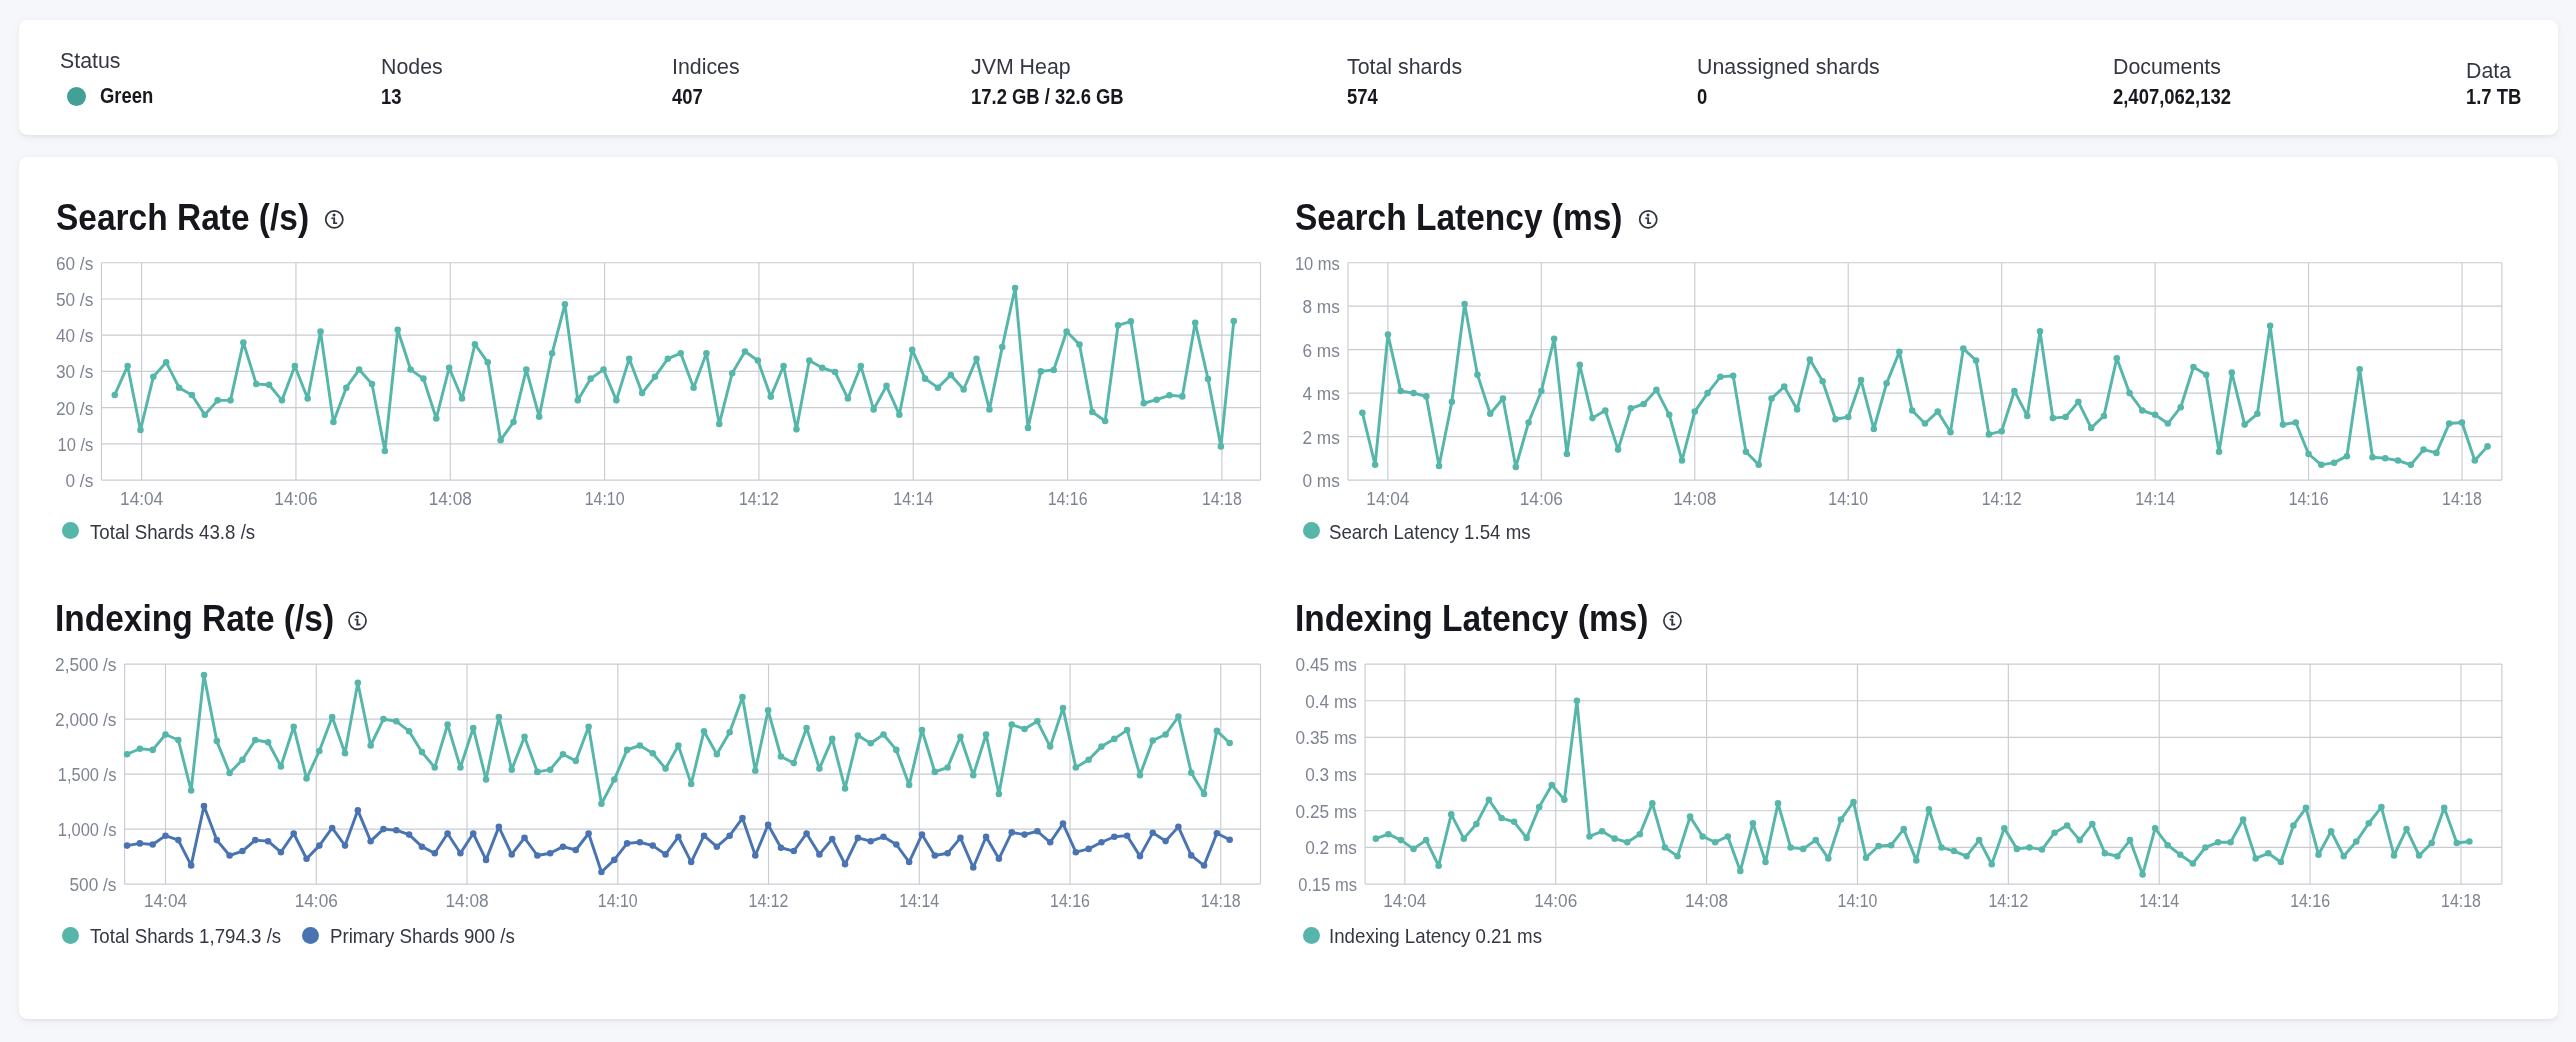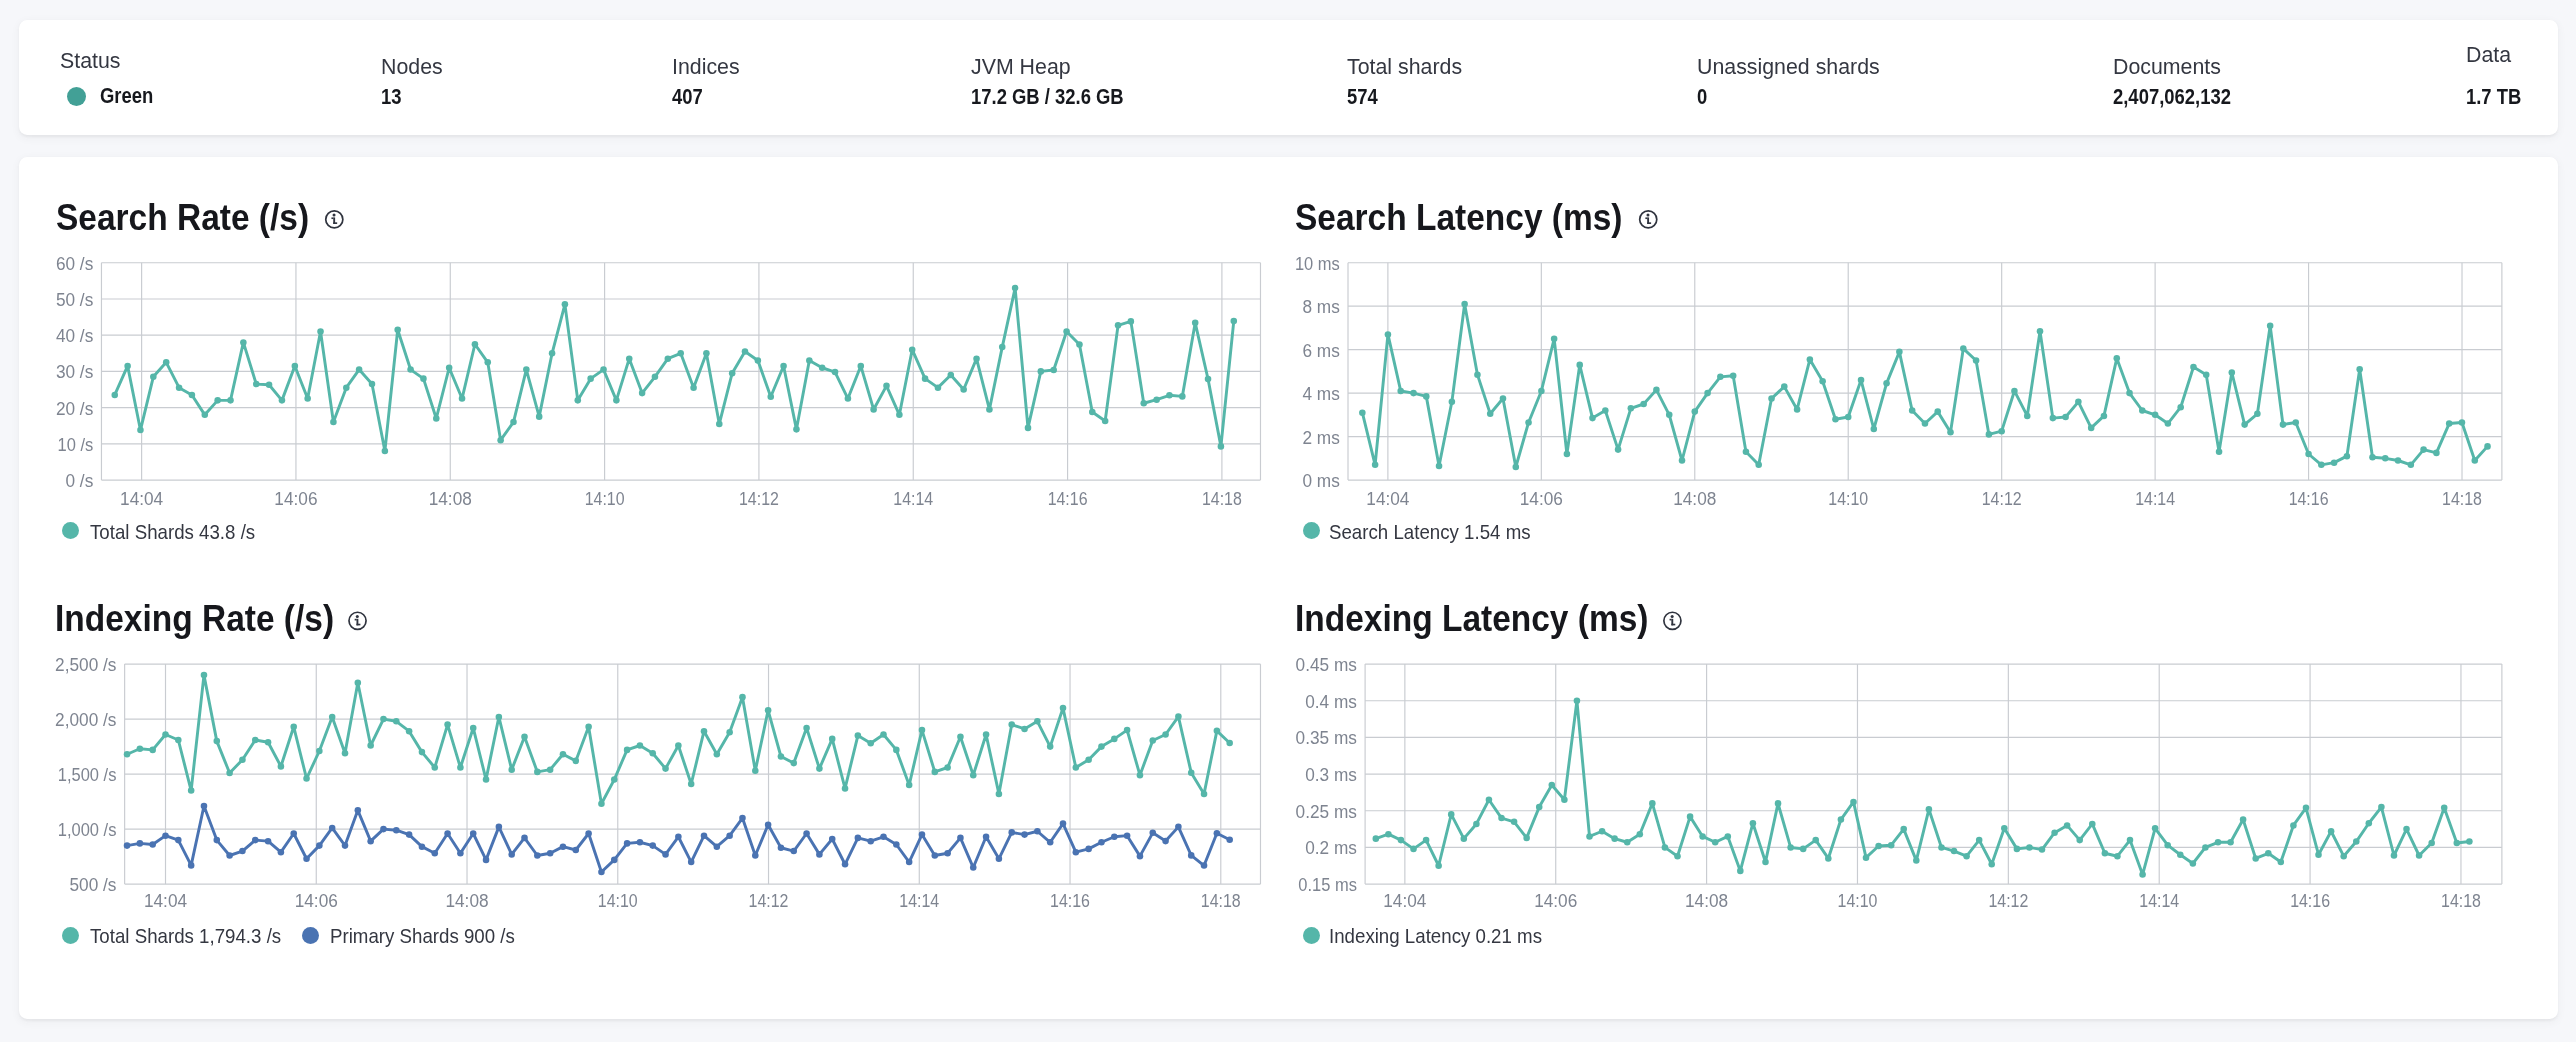--- a/index.html
+++ b/index.html
@@ -35,21 +35,21 @@
 <div class="hlab" style="left:672px;top:56px">Indices</div>
 <div class="hval" style="left:672px">407</div>
 <div class="hlab" style="left:971px;top:56px">JVM Heap</div>
 <div class="hval" style="left:971px">17.2 GB / 32.6 GB</div>
 <div class="hlab" style="left:1347px;top:56px">Total shards</div>
 <div class="hval" style="left:1347px">574</div>
 <div class="hlab" style="left:1697px;top:56px">Unassigned shards</div>
 <div class="hval" style="left:1697px">0</div>
 <div class="hlab" style="left:2113px;top:56px">Documents</div>
 <div class="hval" style="left:2113px">2,407,062,132</div>
-<div class="hlab" style="left:2466px;top:44px">Data</div>
+<div class="hlab" style="left:2466px;top:60px">Data</div>
 <div class="hval" style="left:2466px">1.7 TB</div>
 <div class="hdot"></div>
 <div class="hval" style="left:100px;top:85px">Green</div>
 <div class="title" style="left:56px;top:200px">Search Rate (/s)</div>
 <div class="title" style="left:1295px;top:200px">Search Latency (ms)</div>
 <div class="title" style="left:55px;top:601px">Indexing Rate (/s)</div>
 <div class="title" style="left:1295px;top:601px">Indexing Latency (ms)</div>
 <div class="ldot" style="left:62px;top:522px;background:#55b6a9"></div>
 <div class="ltxt" style="left:90px;top:521px">Total Shards 43.8 /s</div>
 <div class="ldot" style="left:1303px;top:522px;background:#55b6a9"></div>

